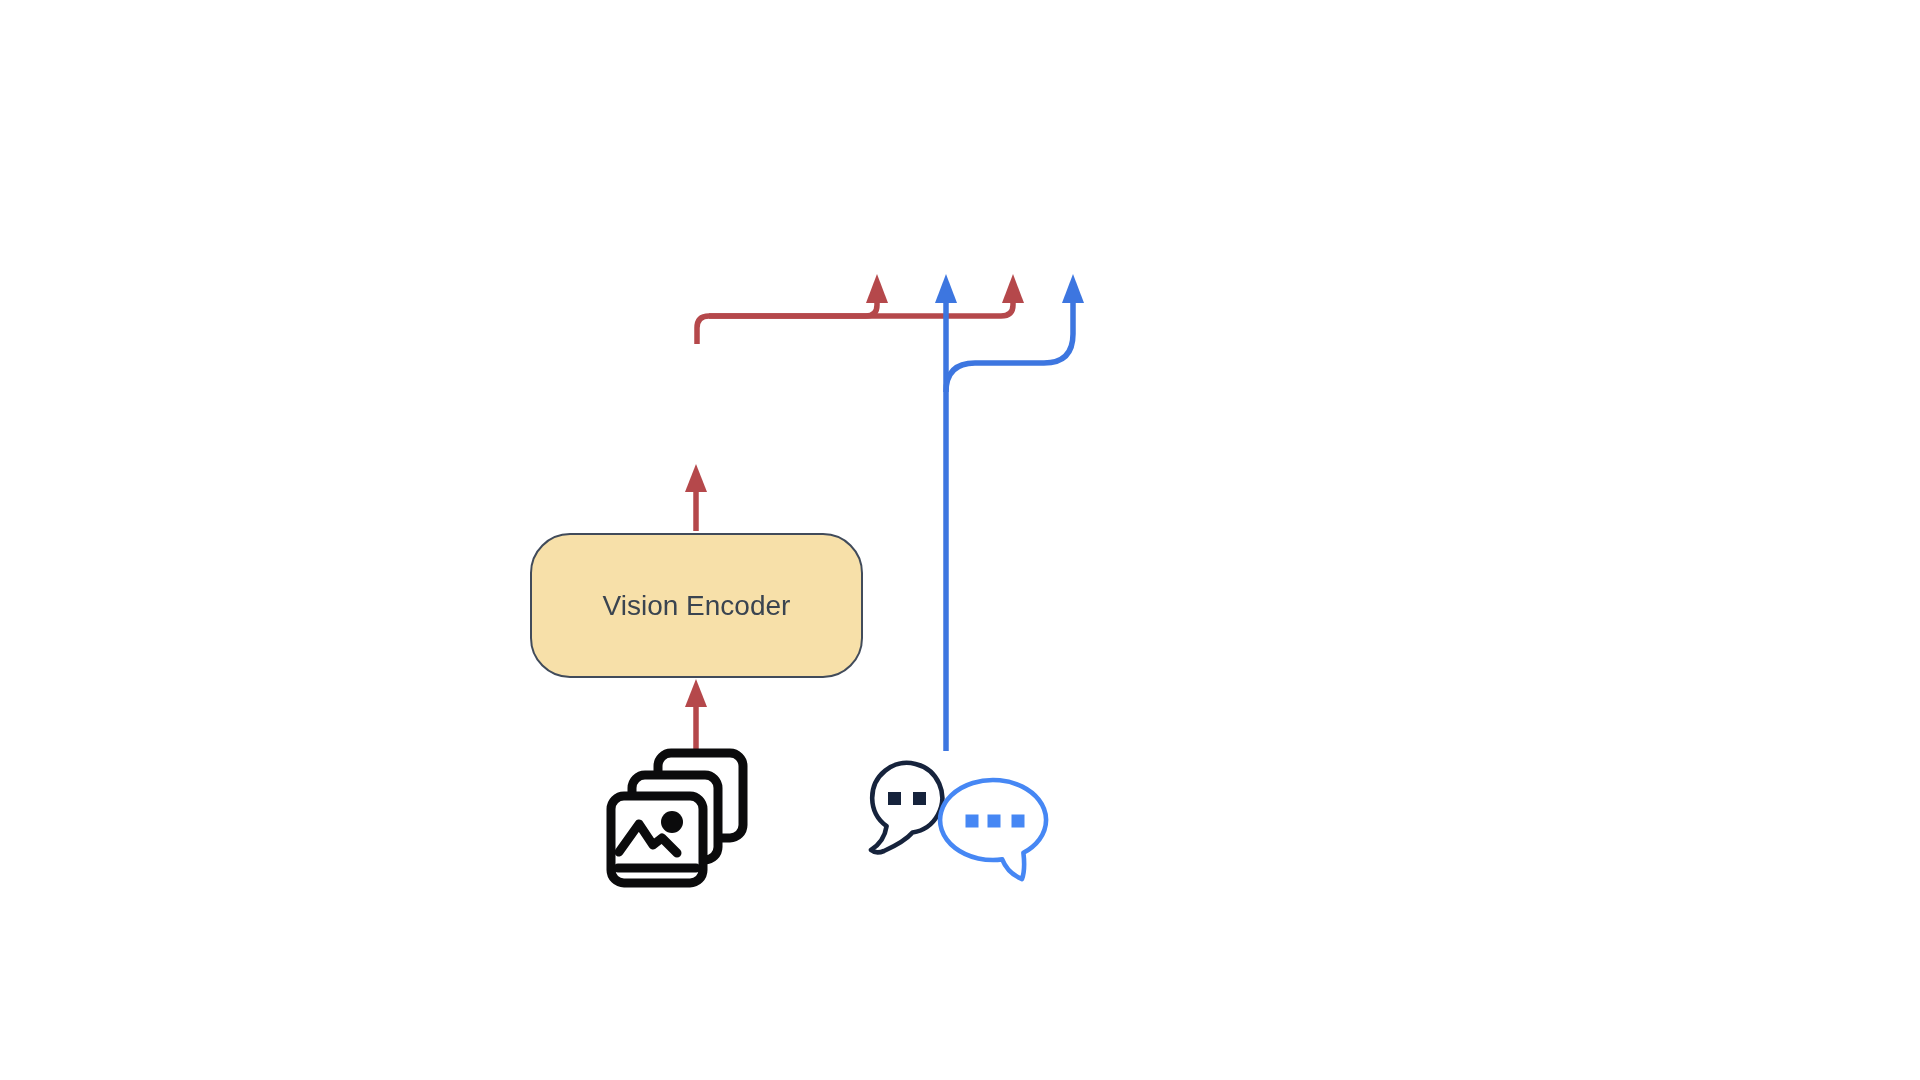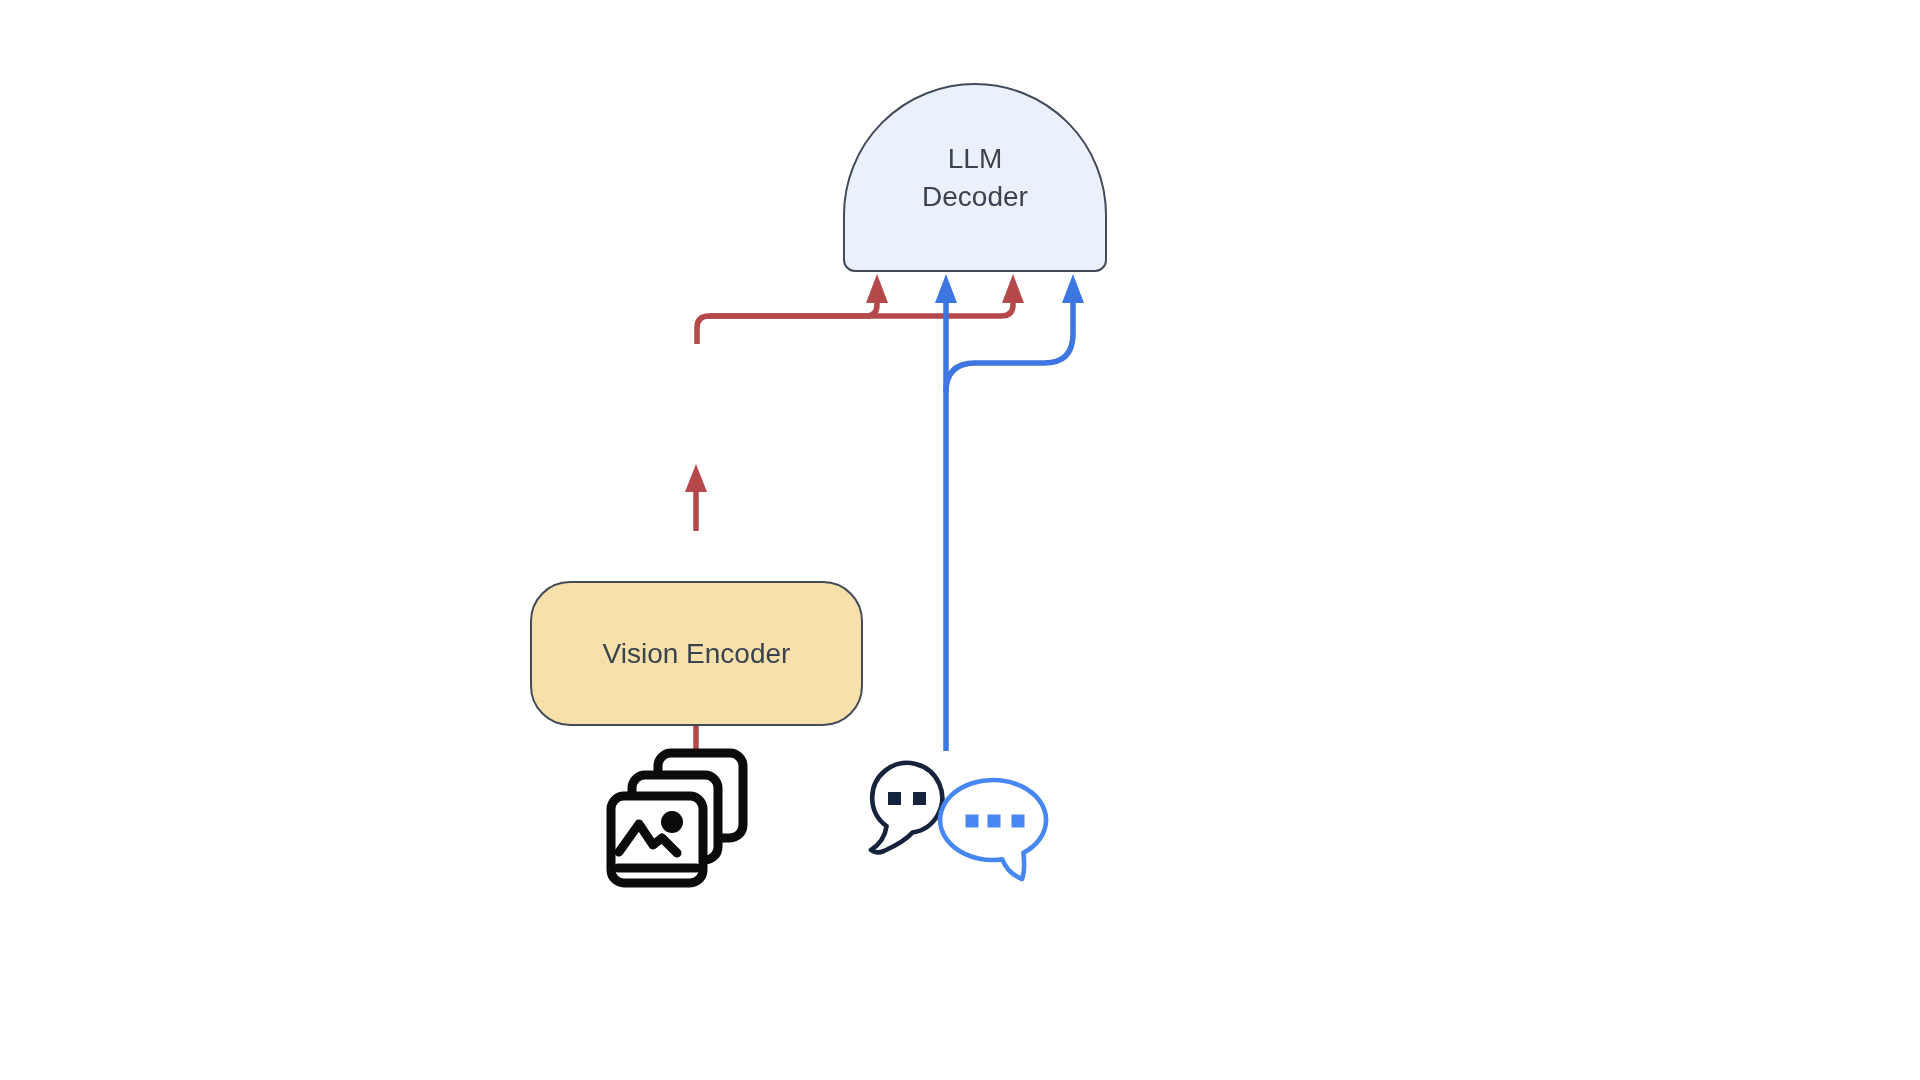--- a/index.html
+++ b/index.html
@@ -46,21 +46,20 @@
   }
   .pill{
     left:547px;top:345px;width:301px;height:118px;
     background:var(--connector-fill);
     border-radius:58px;
   }
   .rounded{
     left:530px;top:533px;width:333px;height:145px;
     background:var(--encoder-fill);
     border-radius:40px;
-    margin-top:48px;
   }
   .icon{position:absolute;overflow:visible;}
   .icon-images{left:604px;top:748px;width:140px;height:140px;}
   .icon-chat{left:865px;top:745px;width:195px;height:150px;}
 
   .img-frame{fill:#ffffff;stroke:var(--icon-black);stroke-width:9px;}
   .img-line{fill:none;stroke:var(--icon-black);stroke-width:9px;stroke-linecap:round;stroke-linejoin:round;}
   .img-dot{fill:var(--icon-black);}
   .bubble-dark{fill:#ffffff;stroke:var(--chat-dark);stroke-width:4.6px;stroke-linejoin:round;}
   .bubble-blue{fill:#ffffff;stroke:var(--chat-blue);stroke-width:4.6px;stroke-linejoin:round;}
@@ -92,26 +91,20 @@
     </g>
 
     <g>
       <path class="stroke-blue" d="M 946 751 V 303"></path>
       <polygon class="fill-blue" points="946,274 935,303 957,303"></polygon>
       <path class="stroke-blue" d="M 946 392 Q 946 363 975 363 H 1044 Q 1073 363 1073 334 V 303"></path>
       <polygon class="fill-blue" points="1073,274 1062,303 1084,303"></polygon>
     </g>
   </svg>
 
-  <div class="node dome">
-    <div class="label">
-      <div>LLM</div>
-      <div>Decoder</div>
-    </div>
-  </div>
 
 
   <div class="node rounded">
     <div class="label">Vision Encoder</div>
   </div>
 
   <svg class="icon icon-images" viewBox="0 0 140 140">
     <rect class="img-frame" x="54" y="5" width="85" height="85" rx="13"></rect>
     <rect class="img-frame" x="28" y="27" width="86" height="85" rx="13"></rect>
     <rect class="img-frame" x="7" y="48" width="92" height="87" rx="13"></rect>

